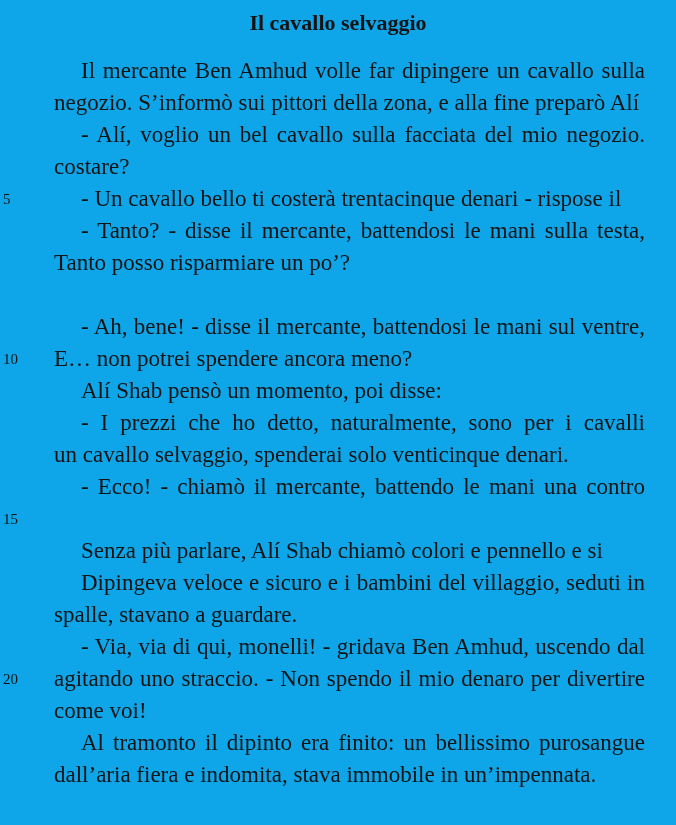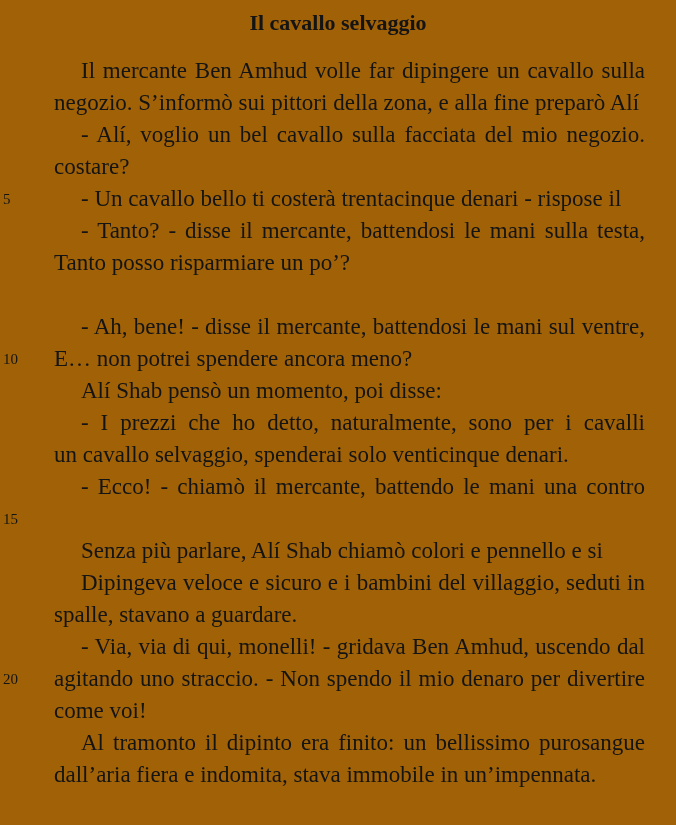--- a/index.html
+++ b/index.html
@@ -1,21 +1,21 @@
 <!DOCTYPE html>
 <html><head>
 <meta charset="utf-8">
 <style>
   * { margin: 0; padding: 0; box-sizing: border-box; }
   html, body { background: #ffffff; }
   .page {
     position: relative;
     width: 676px;
     height: 825px;
-    background: #a16207;
+    background: #0ea5e9;
     color: #141414;
     font-family: "Liberation Serif", "DejaVu Serif", serif;
     overflow: hidden;
   }
   .title {
     padding-top: 9px;
     text-align: center;
     font-size: 22px;
     line-height: 27px;
     font-weight: bold;

